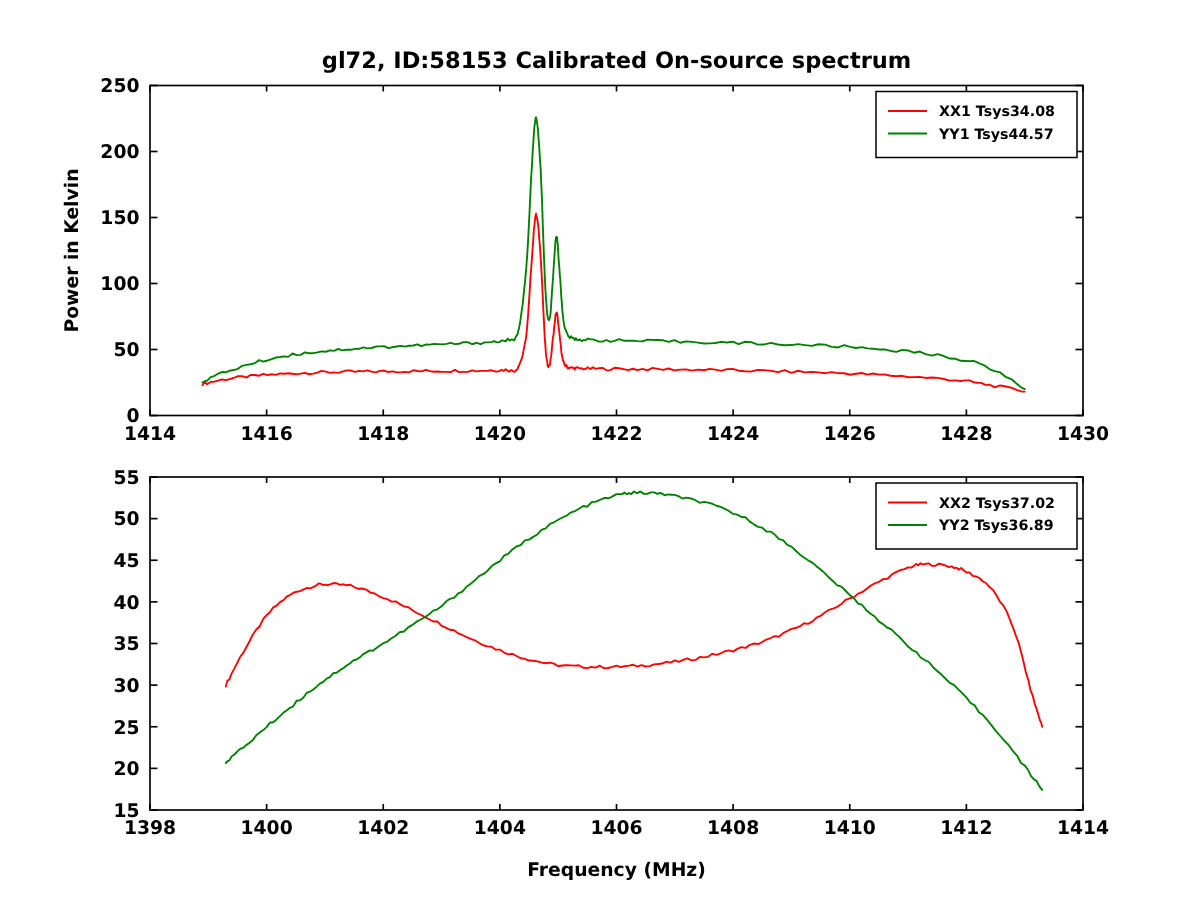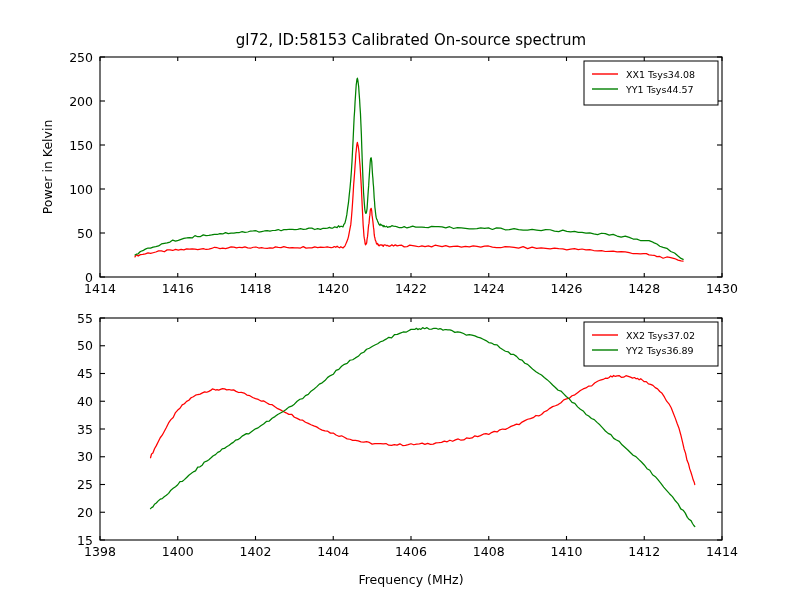--- a/index.html
+++ b/index.html
@@ -1,21 +1,21 @@
 <!DOCTYPE html>
 <html><head>
 <meta charset="utf-8">
 <style>
   html,body{margin:0;padding:0;}
   body{
     width:800px;height:600px;background:#ffffff;
     font-family:"DejaVu Sans","Liberation Sans",sans-serif;
     overflow:hidden;
   }
-  #figure{position:relative;width:800px;height:474px;background:#ffffff;}
+  #figure{position:relative;width:800px;height:474px;background:#ffffff;font-weight:bold;}
   .plot-svg{position:absolute;left:0;top:0;width:800px;height:600px;}
   .ttl{font-size:15px;fill:#000;text-anchor:middle;}
   .tick-lbl{font-size:12.5px;fill:#000;}
   .ax-lbl{font-size:12.5px;fill:#000;text-anchor:middle;}
   .leg-lbl{font-size:9.5px;fill:#000;}
   .frame{fill:none;stroke:#000;stroke-width:1.1;}
   .tickmark{stroke:#000;stroke-width:1.1;}
   .legend-box{fill:#ffffff;stroke:#000;stroke-width:1;}
   .trace{fill:none;stroke-width:1.25;stroke-linejoin:round;stroke-linecap:round;}
 </style>

